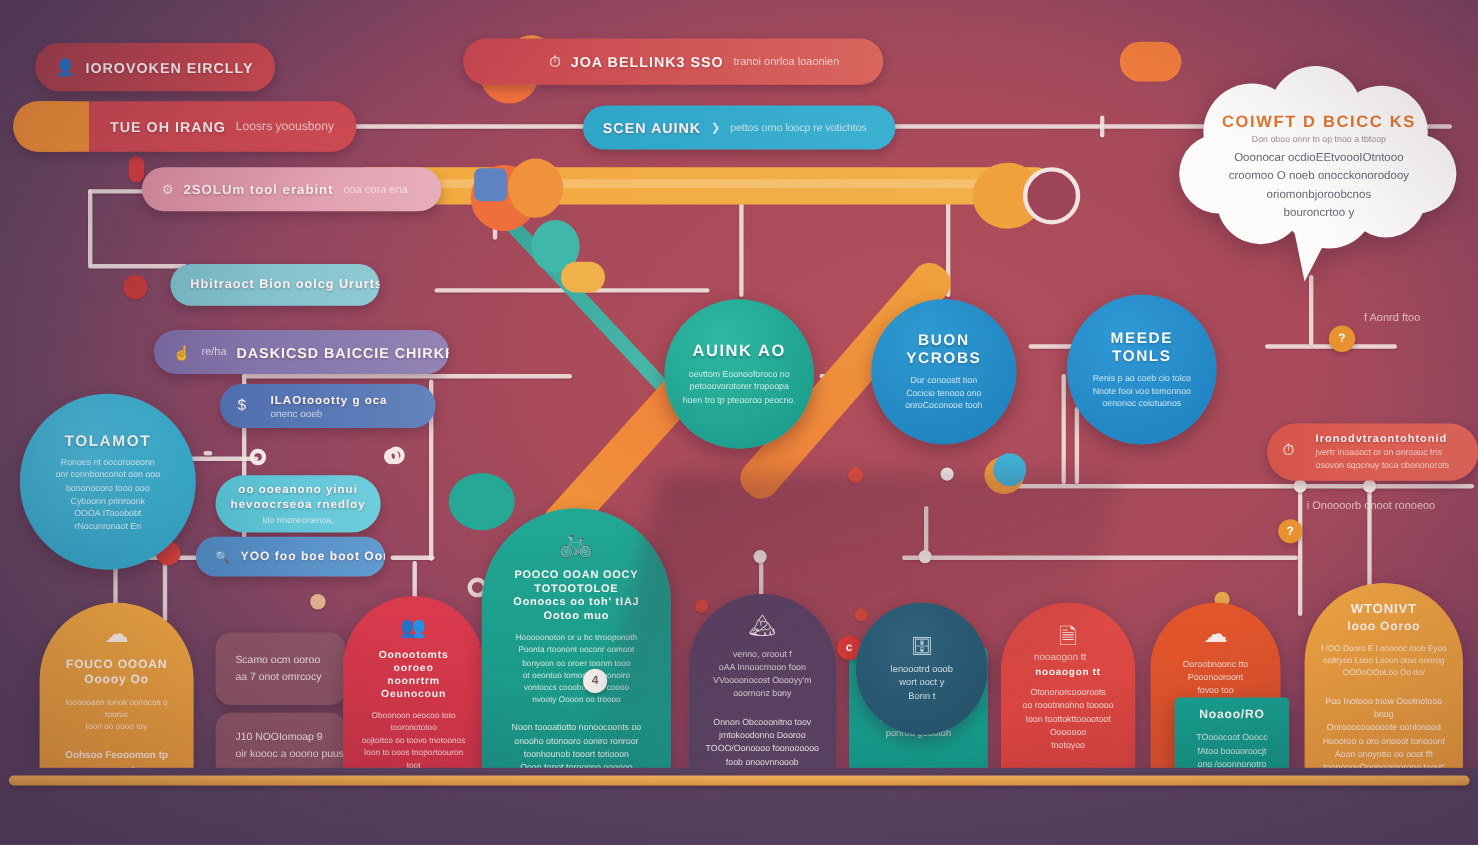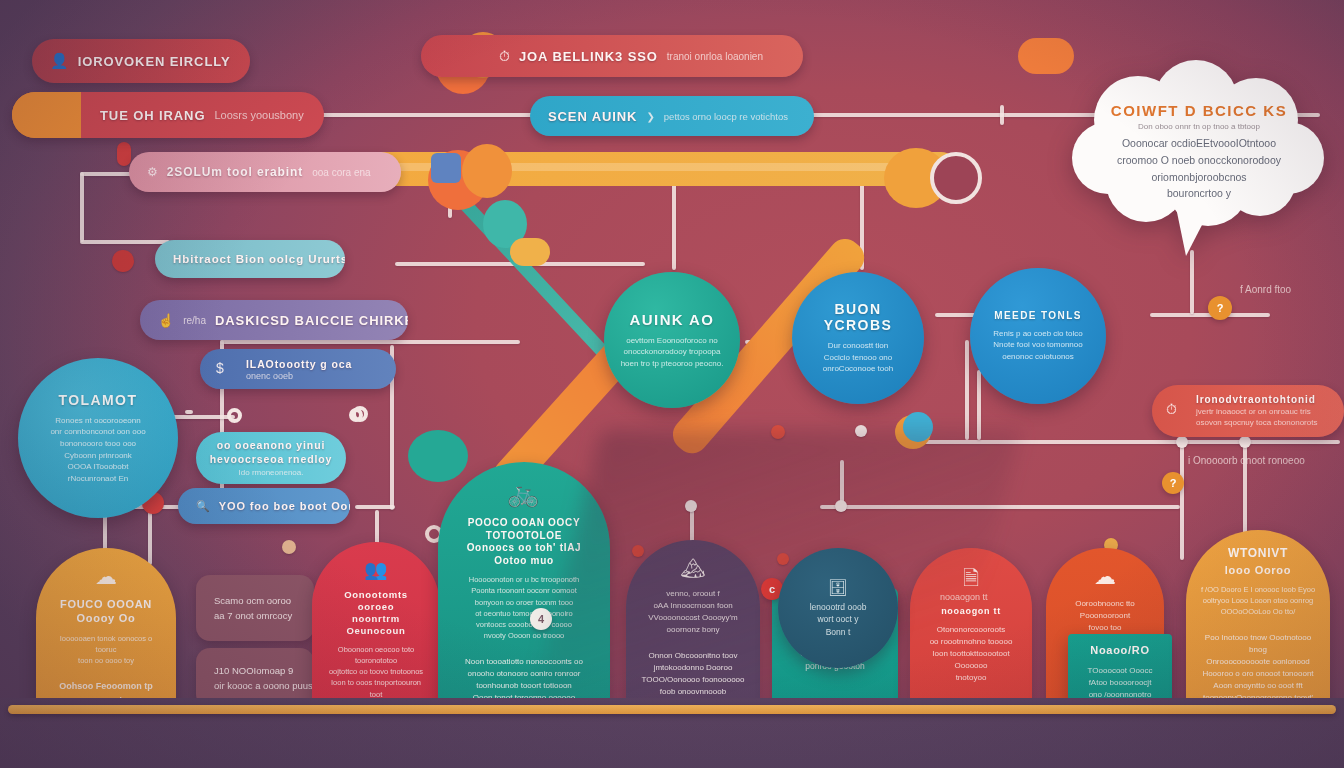--- a/index.html
+++ b/index.html
@@ -225,33 +225,33 @@
 onr connbonconot oon ooo
 bononoooro tooo ooo
 Cyboonn prinroonk
 OOOA ITooobobt
 rNocunronaot En</div>
   </div>
 
   <div class="circ" style="left:604px;top:272px;width:136px;height:136px;background:radial-gradient(circle at 38% 28%,#2fb8a2,#189787);font-size:9px;z-index:4;">
     <div class="ch" style="font-size:15px;">AUINK AO</div>
     <div class="cl" style="white-space:pre-line;font-size:8px;">oevttom Eoonooforoco no
-onocckonorodooy tropoopa
+petooovorotorer tropoopa
 hoen tro tp pteooroo peocno.</div>
   </div>
 
   <div class="circ" style="left:792px;top:272px;width:132px;height:132px;background:radial-gradient(circle at 38% 28%,#2f9ad2,#1c7eba);font-size:9px;z-index:4;">
     <div class="ch" style="font-size:14px;text-align:center;">BUON YCROBS</div>
     <div class="cl" style="white-space:pre-line;font-size:8px;">Dur conoostt tion
 Cocicio tenooo ono
 onroCoconooe tooh</div>
   </div>
 
   <div class="circ" style="left:970px;top:268px;width:136px;height:136px;background:radial-gradient(circle at 38% 28%,#3099d6,#1d7fbd);font-size:9px;z-index:4;">
-    <div class="ch" style="font-size:10px;">MEEDE TONLS</div>
+    <div class="ch" style="font-size:14px;">MEEDE TONLS</div>
     <div class="cl" style="white-space:pre-line;font-size:8px;">Renis p ao coeb cio tolco
 Nnote fooi voo tomonnoo
 oenonoc coiotuonos</div>
   </div>
 
   <div class="circ" style="left:778px;top:548px;width:120px;height:120px;background:radial-gradient(circle at 40% 30%,#2f627c,#234f66);font-size:9px;z-index:5;">
     <div style="font-size:16px;opacity:.9;margin-bottom:4px;">🗄</div>
     <div class="cl" style="white-space:pre-line;font-size:8.5px;">lenoootrd ooob
 wort ooct y
 Bonn t</div>

